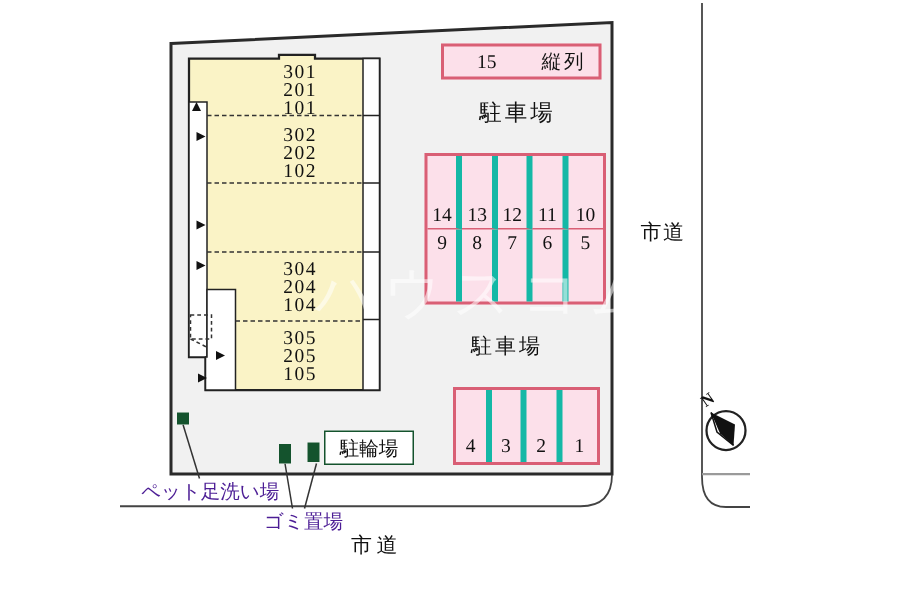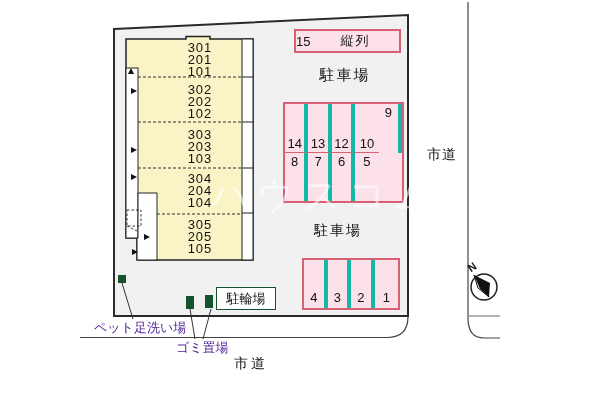--- a/index.html
+++ b/index.html
@@ -1,30 +1,30 @@
 <!DOCTYPE html>
 <html><head>
 <meta charset="utf-8">
 <style>
   html,body{margin:0;padding:0;background:#ffffff;}
   .stage{
     position:relative;width:600px;height:370px;overflow:hidden;
     background:#ffffff;
-    font-family:Liberation Sans, sans-serif;
+    font-family:Liberation Serif, serif;
     color:#111;
   }
   .stage svg{position:absolute;left:0;top:0;}
   .lbl{position:absolute;font-size:13px;line-height:1.2;white-space:nowrap;color:#4c1d95;}
   
   .unit-stack{position:absolute;left:168px;width:64px;text-align:center;
     font-size:13px;line-height:12px;letter-spacing:1px;z-index:2;}
   
   .pblock{position:absolute;background:#fce0ea;border:2px solid #d95f75;box-sizing:border-box;z-index:1;}
   .tandem{left:294px;top:29px;width:107px;height:24px;display:flex;align-items:center;font-size:13px;}
-  .tandem .num{margin-left:0;}
+  .tandem .num{margin-left:22px;}
   .tandem .txt{margin-left:30px;letter-spacing:2px;text-align:center;}
   .grid-mid{left:283px;top:102px;width:121px;height:101px;display:grid;
     grid-template-columns:repeat(5,1fr);grid-template-rows:50% 50%;}
   .grid-south{left:302px;top:258px;width:98px;height:52px;display:grid;
     grid-template-columns:repeat(4,1fr);}
   .pcell{box-sizing:border-box;border-right:4px solid #14b8a6;display:flex;justify-content:center;
     font-size:13px;}
   .pcell:nth-child(5n).r1,.pcell.last{border-right:none;}
   .r1{align-items:flex-end;border-bottom:1px solid #d95f75;padding-bottom:1px;}
   .r2{align-items:flex-start;padding-top:1px;}
@@ -93,25 +93,20 @@
   <div class="unit-stack" style="top:42px">
     <div>301</div>
     <div>201</div>
     <div>101</div>
   </div>
   <div class="unit-stack" style="top:84px">
     <div>302</div>
     <div>202</div>
     <div>102</div>
   </div>
-  <div class="unit-stack" style="top:129px">
-    <div>303</div>
-    <div>203</div>
-    <div>103</div>
-  </div>
   <div class="unit-stack" style="top:173px">
     <div>304</div>
     <div>204</div>
     <div>104</div>
   </div>
   <div class="unit-stack" style="top:219px">
     <div>305</div>
     <div>205</div>
     <div>105</div>
   </div>
@@ -120,20 +115,21 @@
     <span class="num">15</span>
     <span class="txt">縦列</span>
   </div>
 
   <div class="parking-label" style="left:305px;top:66px;width:80px;text-align:center">駐車場</div>
 
   <div class="pblock grid-mid">
     <div class="pcell r1">14</div>
     <div class="pcell r1">13</div>
     <div class="pcell r1">12</div>
+    <div class="pcell r1">11</div>
     <div class="pcell r1 noR">10</div>
     <div class="pcell r2">9</div>
     <div class="pcell r2">8</div>
     <div class="pcell r2">7</div>
     <div class="pcell r2">6</div>
     <div class="pcell r2 noR">5</div>
   </div>
 
   <div class="parking-label" style="left:298px;top:222px;width:80px;text-align:center;font-size:14px">駐車場</div>
 

